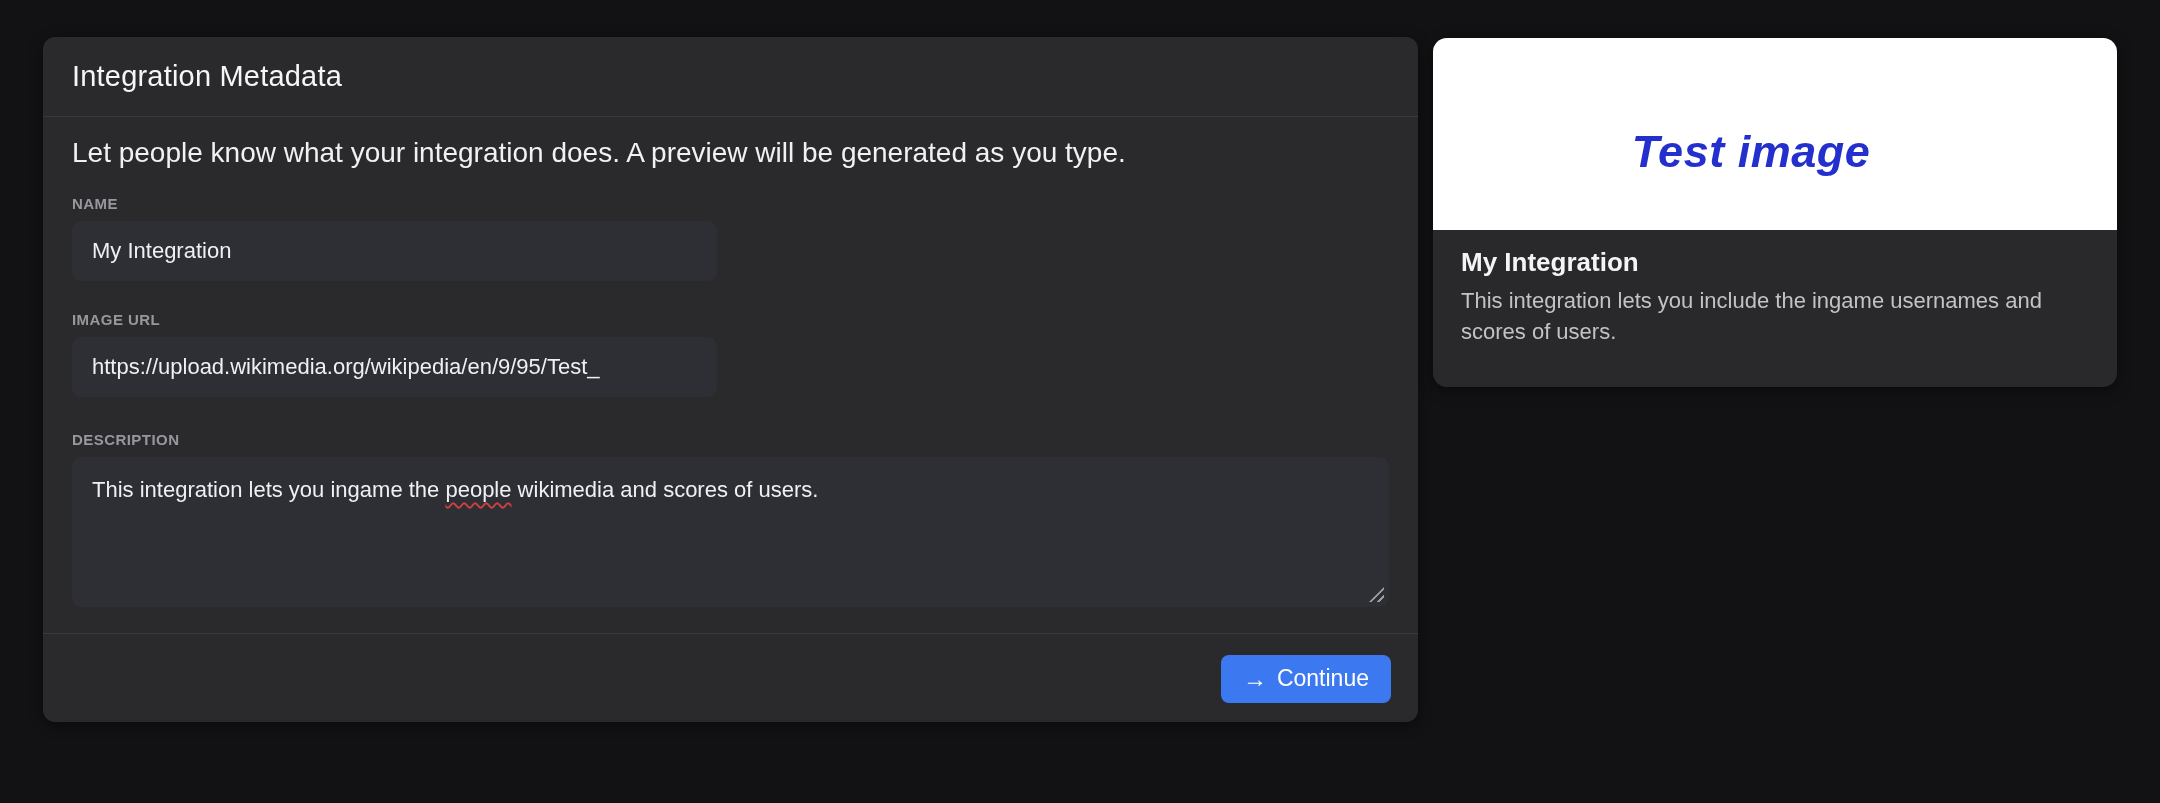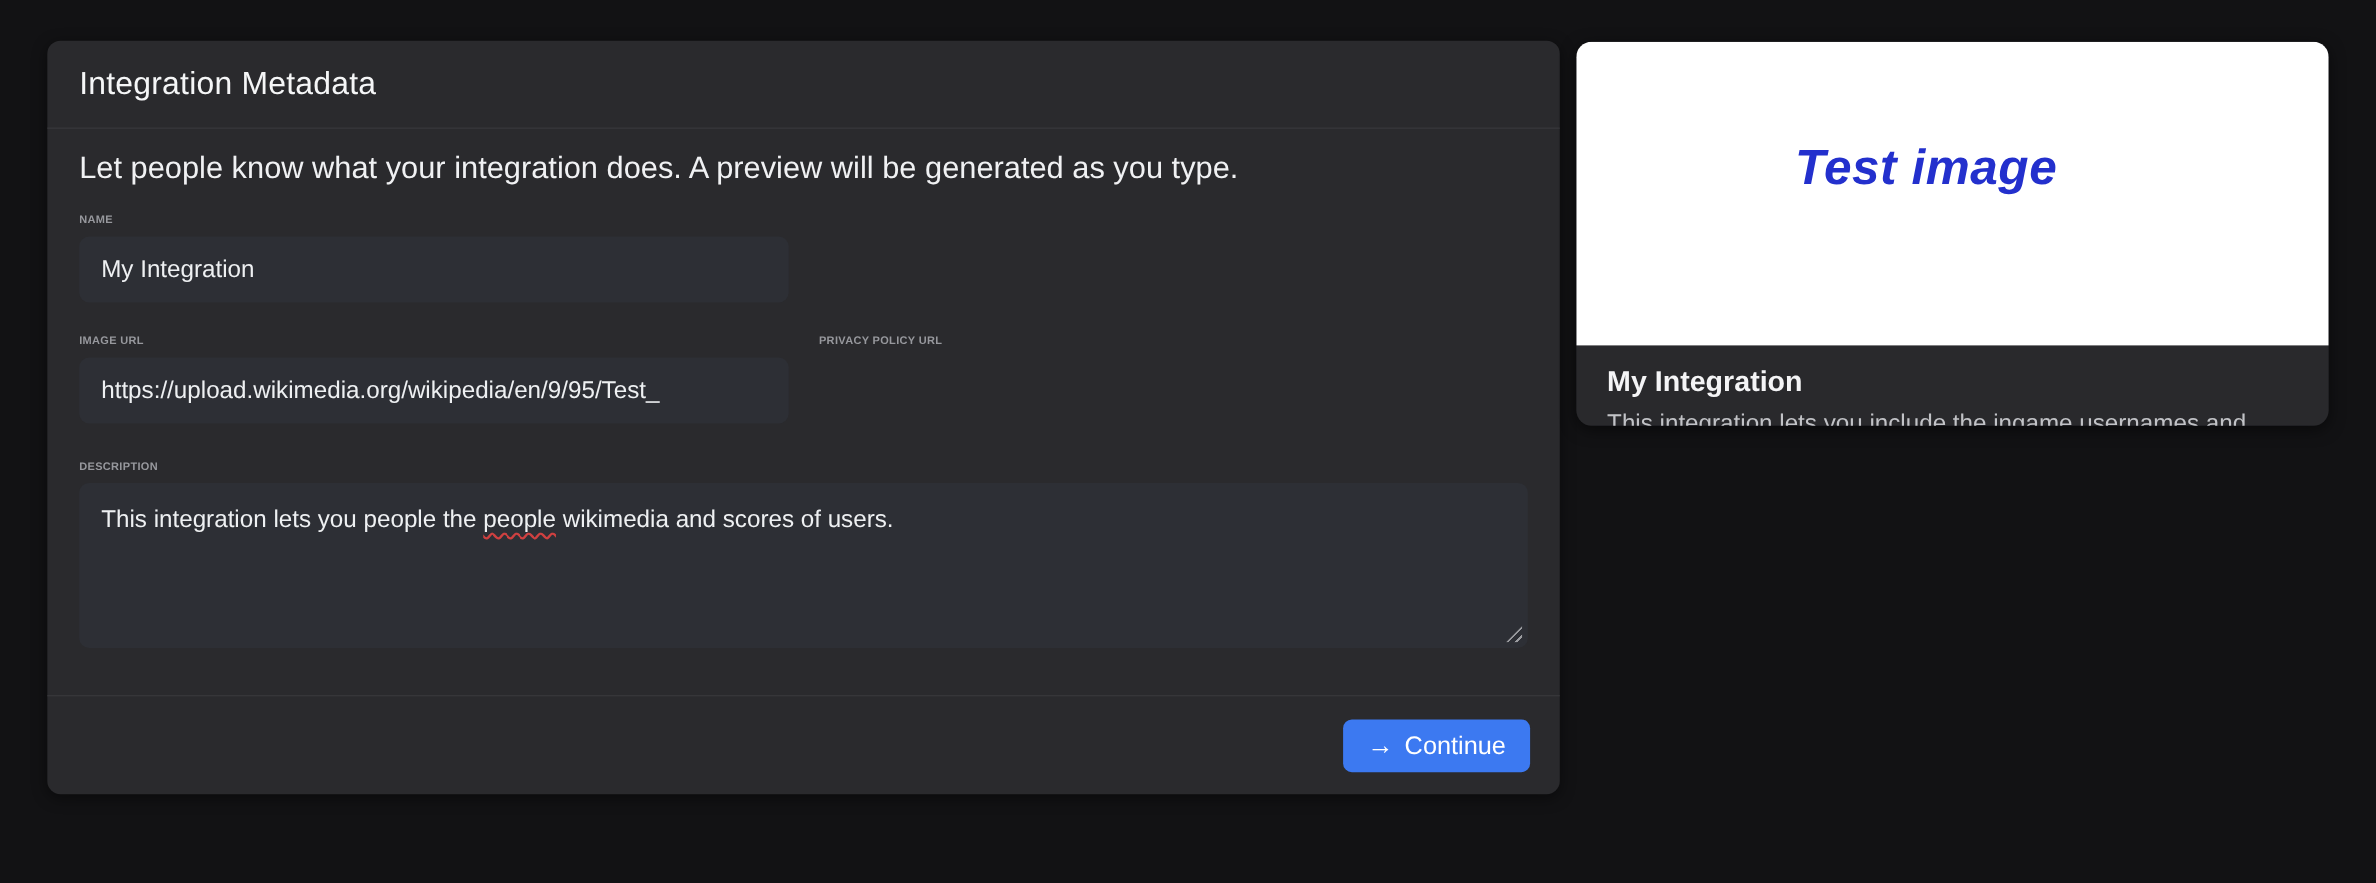--- a/index.html
+++ b/index.html
@@ -41,21 +41,21 @@
     flex: 1 1 auto;
     padding: 20px 29px 26px 29px;
   }
   .form-subtitle {
     font-size: 28px;
     color: #f0f1f3;
     margin-bottom: 26px;
   }
   .field-label {
     display: block;
-    font-size: 10px;
+    font-size: 15px;
     font-weight: 600;
     letter-spacing: 0.03em;
     text-transform: uppercase;
     color: #97989d;
     margin-bottom: 9px;
   }
   .text-input {
     display: block;
     width: 100%;
     height: 60px;
@@ -137,21 +137,21 @@
     left: 1433px; top: 38px;
     width: 684px; height: 349px;
     border-radius: 14px;
     overflow: hidden;
     background: #29292c;
     box-shadow: 0 3px 14px rgba(0,0,0,0.5);
     display: flex;
     flex-direction: column;
   }
   .preview-image {
-    height: 276px;
+    height: 192px;
     background: #ffffff;
     display: flex;
     justify-content: center;
     align-items: flex-start;
     padding-top: 88px;
     flex: 0 0 auto;
   }
   .preview-image-text {
     font-size: 45px;
     font-weight: 700;
@@ -192,28 +192,27 @@
       <label class="field-label">NAME</label>
       <input class="text-input half" type="text" value="My Integration" style="">
     </div>
 
     <div class="url-row">
       <div>
         <label class="field-label">IMAGE URL</label>
         <input class="text-input" type="text" value="https://upload.wikimedia.org/wikipedia/en/9/95/Test_" style="">
       </div>
       <div>
-        <label class="field-label">PRIVACY POLICY URL</label>
       </div>
     </div>
 
     <div>
       <label class="field-label">DESCRIPTION</label>
       <div class="desc-box">
-        <span>This integration lets you people the </span><span class="misspell">people</span><span> wikimedia and scores of users.</span>
+        <span>This integration lets you ingame the </span><span class="misspell">people</span><span> wikimedia and scores of users.</span>
         <span class="resize-handle"></span>
       </div>
     </div>
   </div>
 
   <div class="form-footer">
     <button class="continue-btn">
       <span class="arrow">→</span>
       <span>Continue</span>
     </button>

